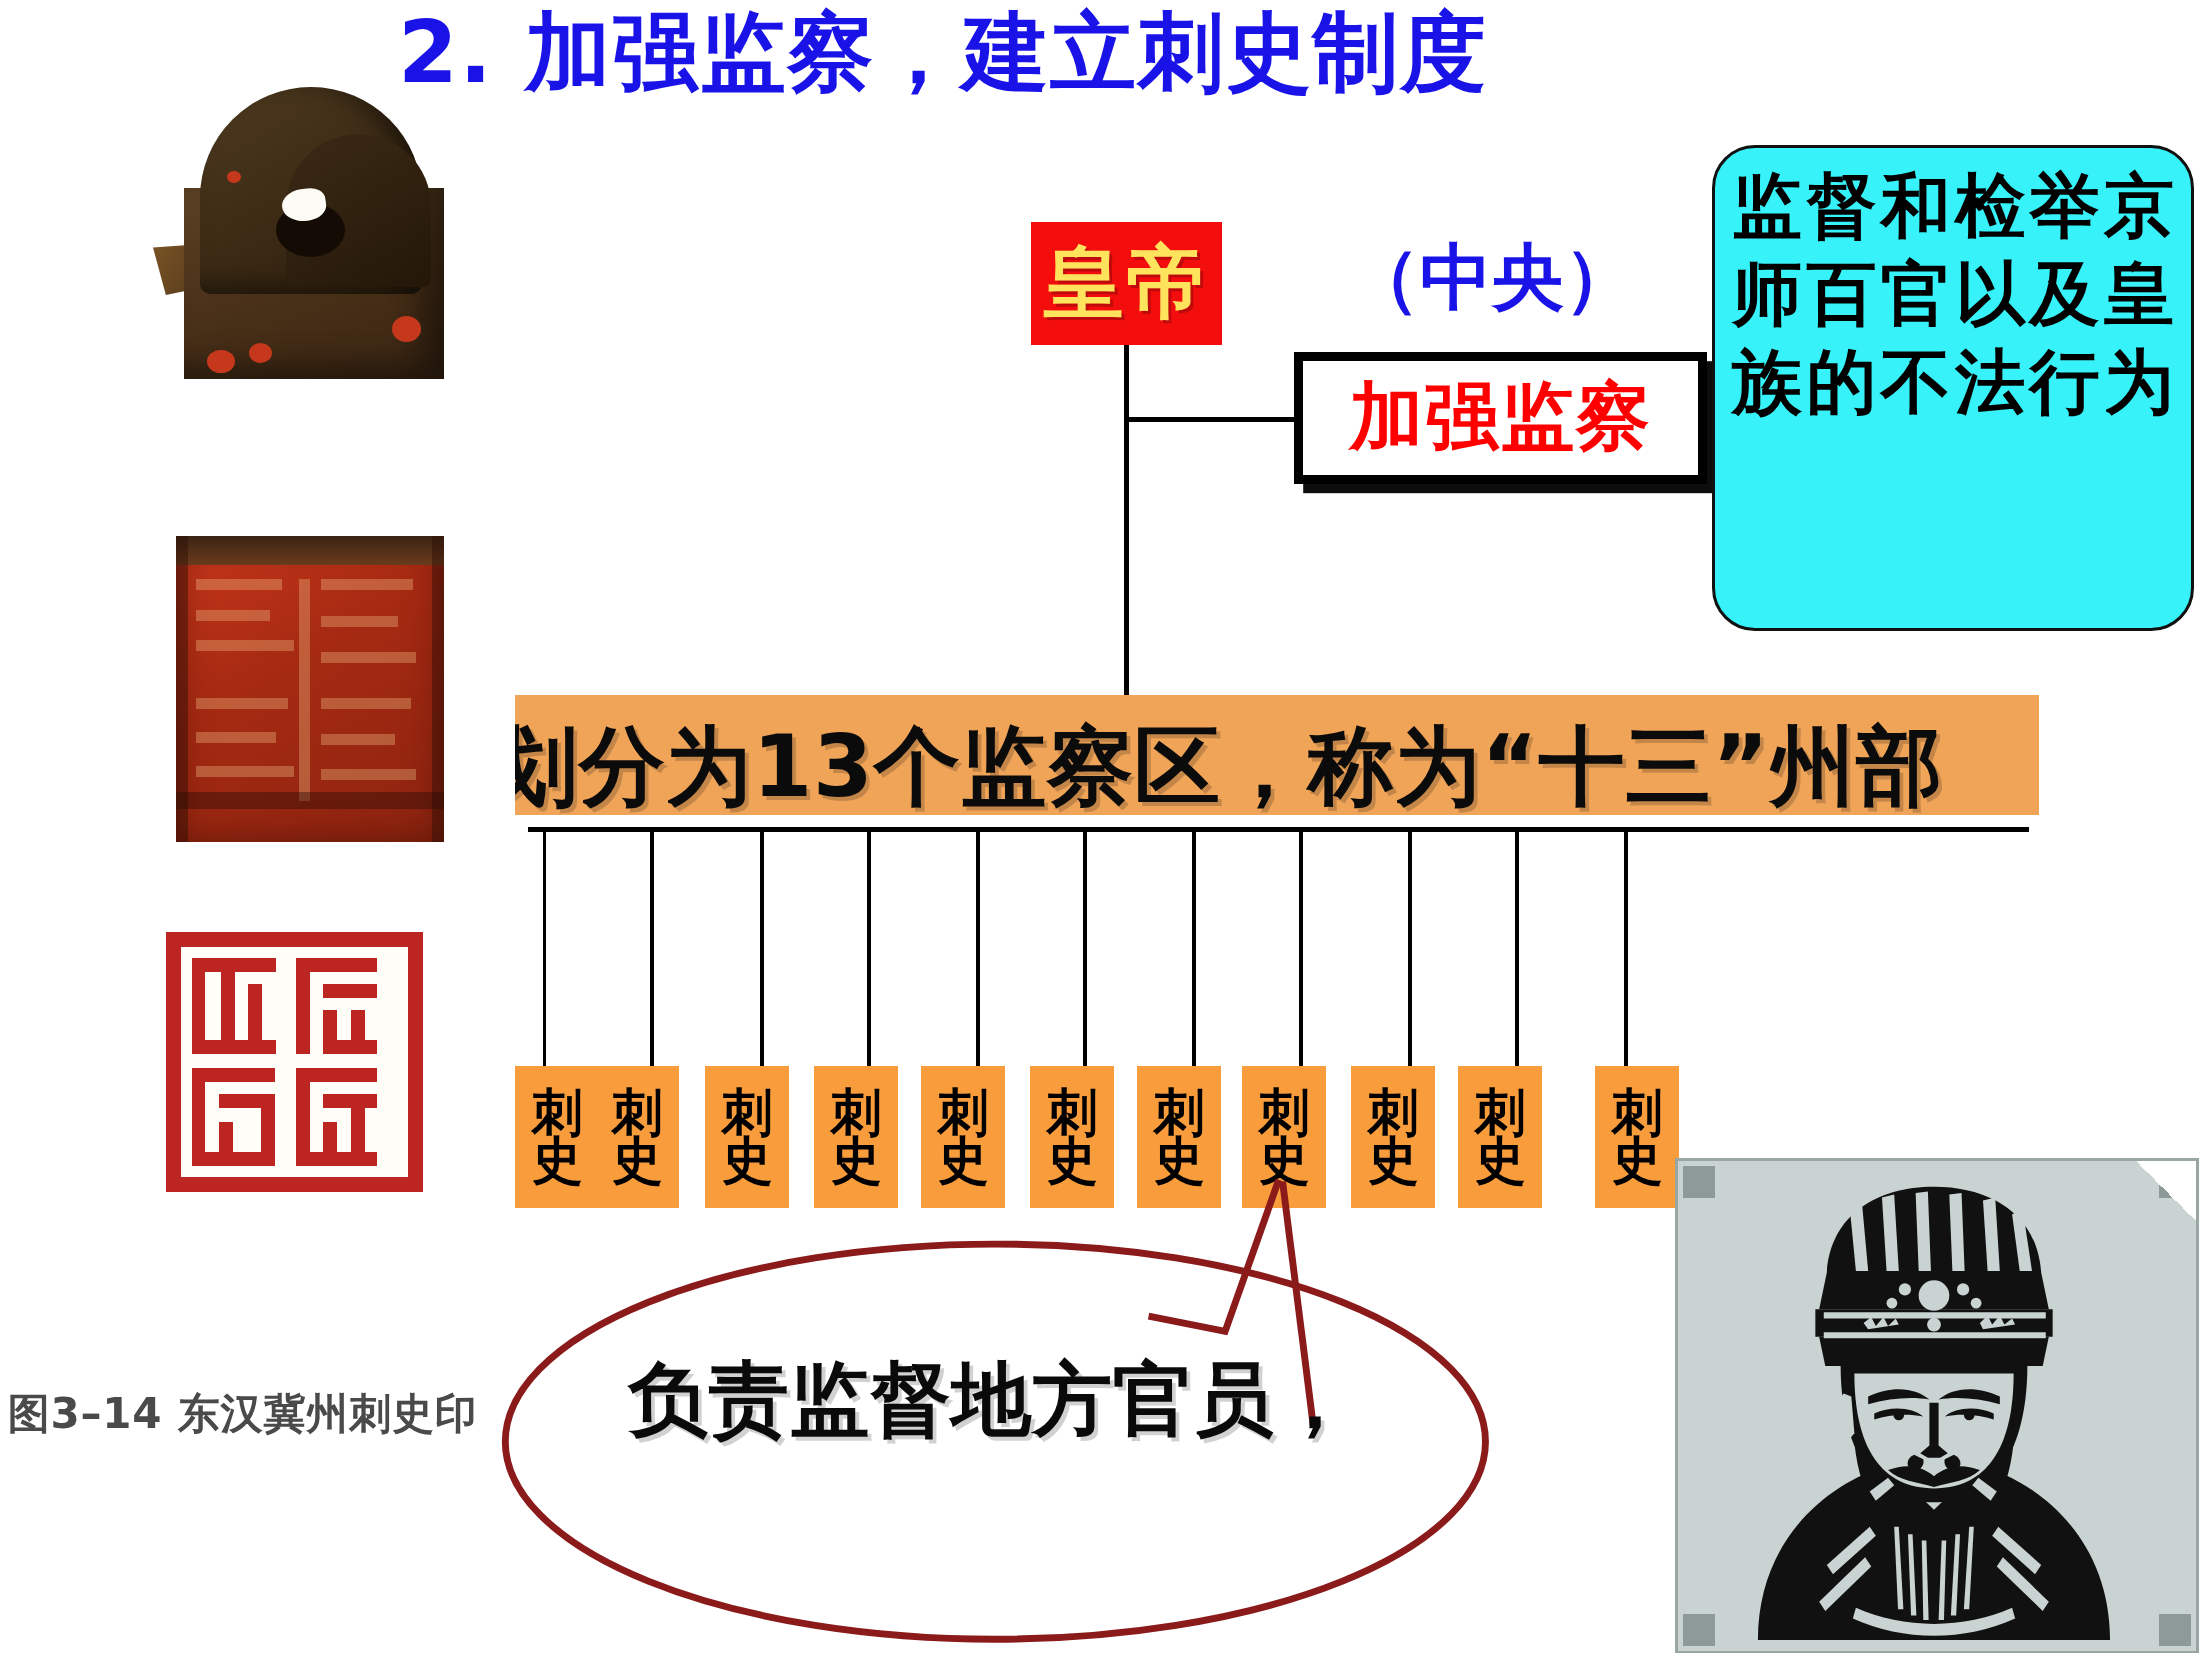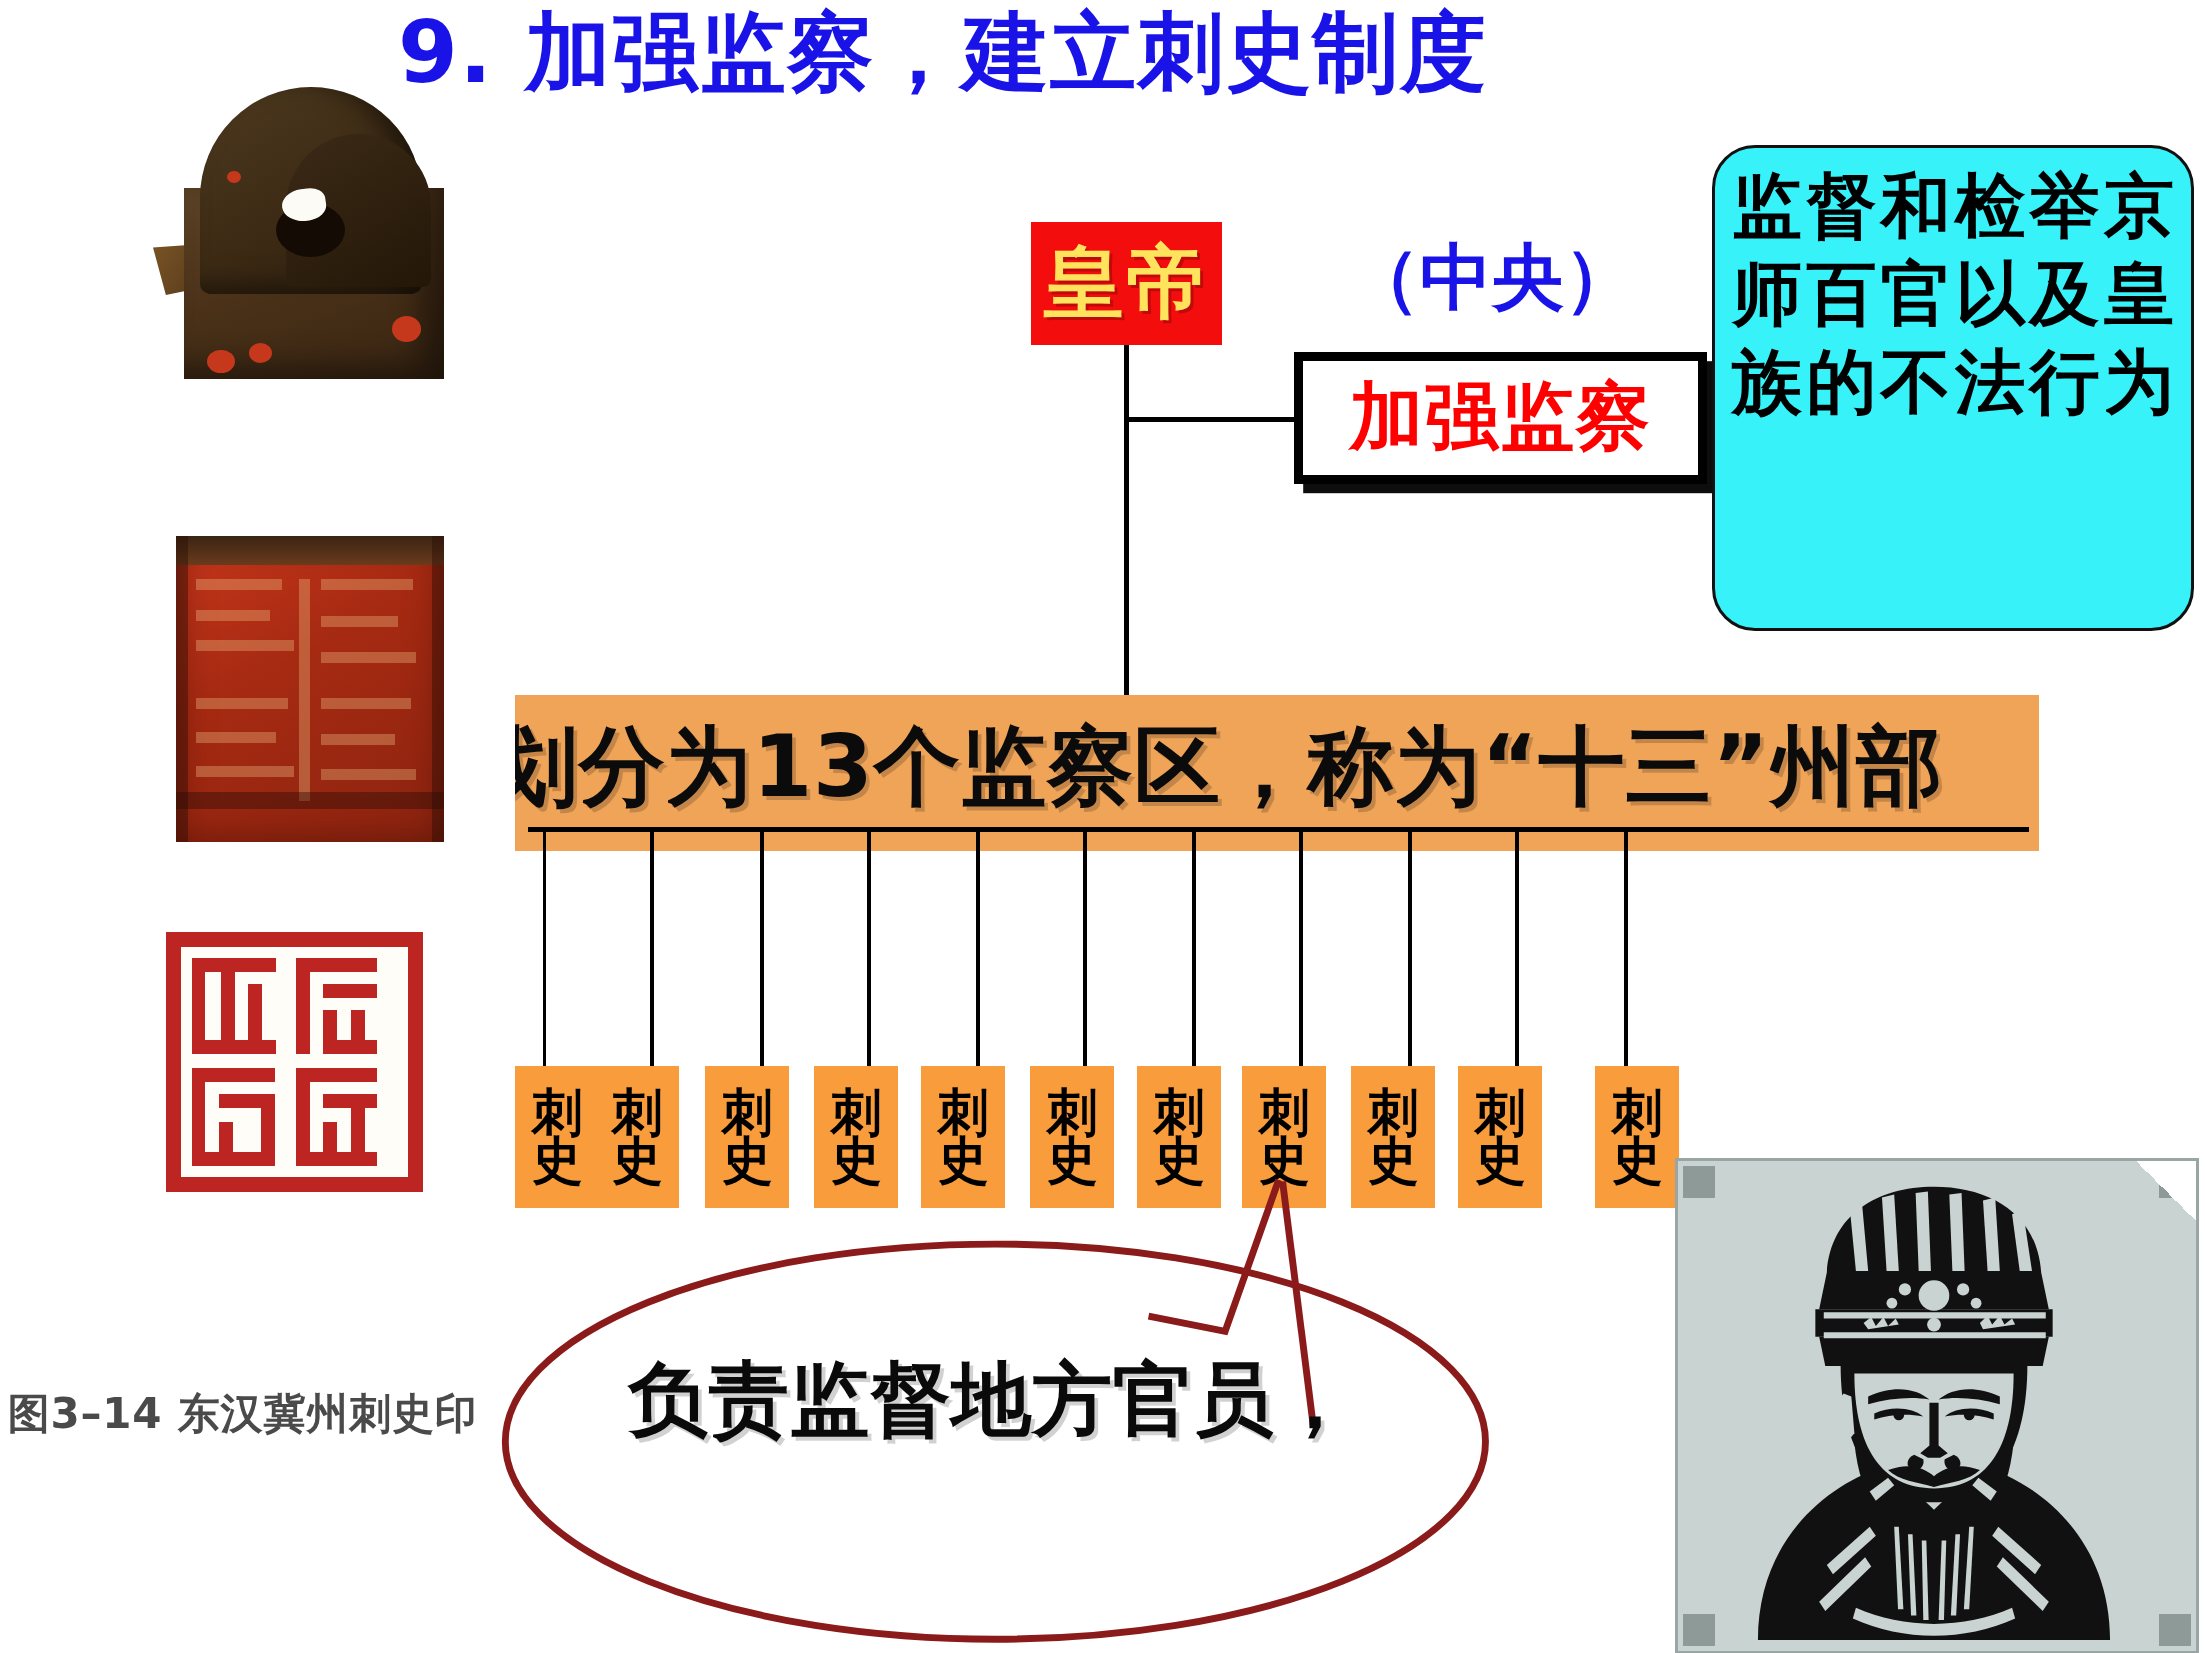--- a/index.html
+++ b/index.html
@@ -113,21 +113,21 @@
 
   
   .line-v{position:absolute;background:#000;width:5.4px;}
   .line-h{position:absolute;background:#000;height:5.4px;}
 
   #conn-emperor-down{left:1124px;top:343px;height:354px;}
   #conn-sili{left:1124px;top:417px;width:178px;}
 
   
   #region-banner{
-    left:515px;top:695px;width:1524px;height:156px;
+    left:515px;top:695px;width:1524px;height:120px;
     background:#f0a458;overflow:hidden;
   }
   #region-banner .txt{
     position:absolute;left:-23px;top:13.8px;width:1577px;
     font-size:86px;font-weight:bold;color:#0b0b0b;
     white-space:nowrap;letter-spacing:0.8px;
     text-shadow:3.8px 3.8px 0 rgba(0,0,0,.18);
   }
 
   
@@ -165,21 +165,21 @@
   #portrait .corner{position:absolute;width:32px;height:32px;background:#8e9a98;}
   #portrait .dogear{
     position:absolute;right:0;top:0;width:60px;height:60px;
     background:linear-gradient(225deg,#ffffff 0 50%,transparent 50%);
   }
   #portrait svg{position:absolute;left:34px;top:12.3px;}
 </style>
 </head>
 <body>
 
-<div class="abs" id="slide-title">9. 加强监察，建立刺史制度</div>
+<div class="abs" id="slide-title">2. 加强监察，建立刺史制度</div>
 
 <div class="abs seal-photo" id="seal-bronze">
   <div class="ledge"></div>
   <div class="body"></div>
   <div class="arch">
     <div class="arch-inner"></div>
   </div>
   <div class="hole2"></div>
   <div class="hole"></div>
   <div class="spot" style="left:54px;top:277px;width:27.6px;height:23px;"></div>

